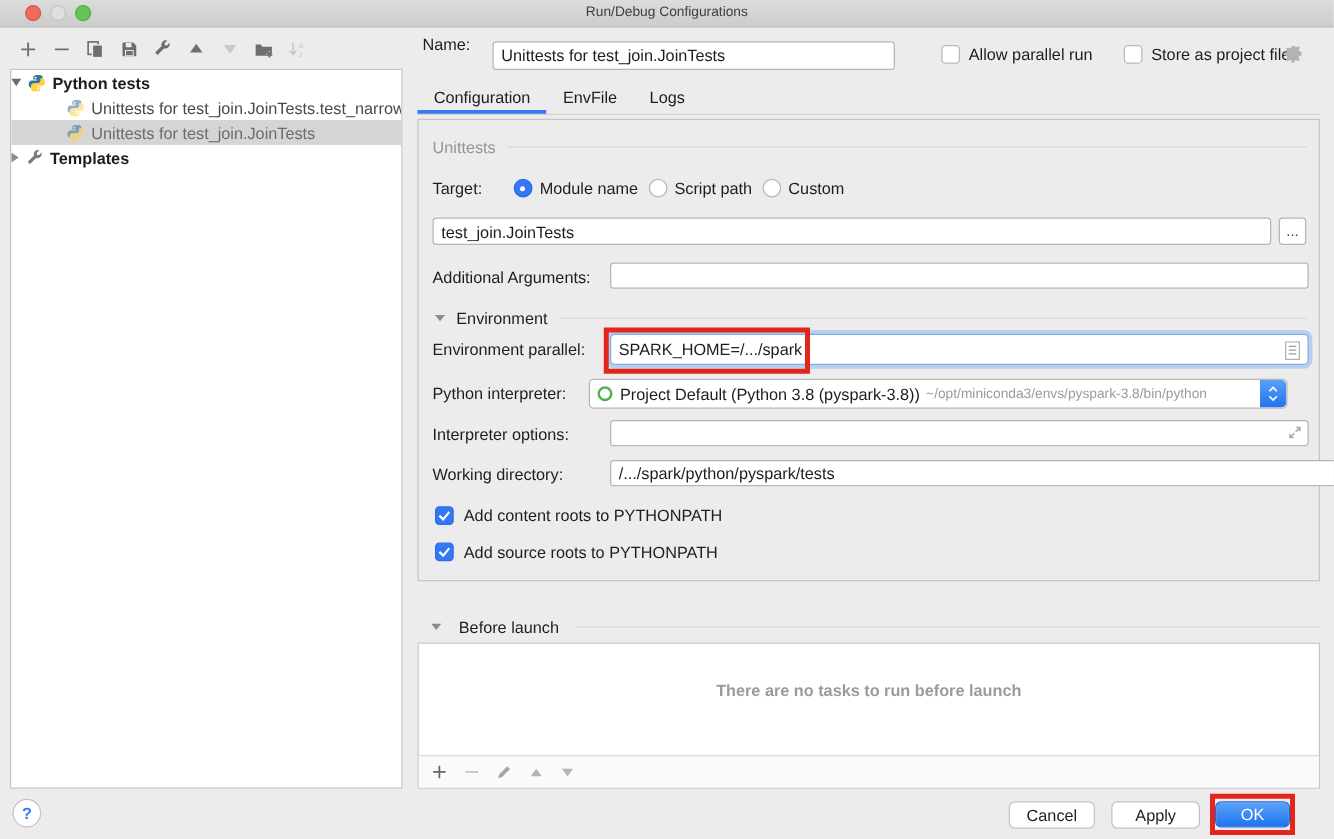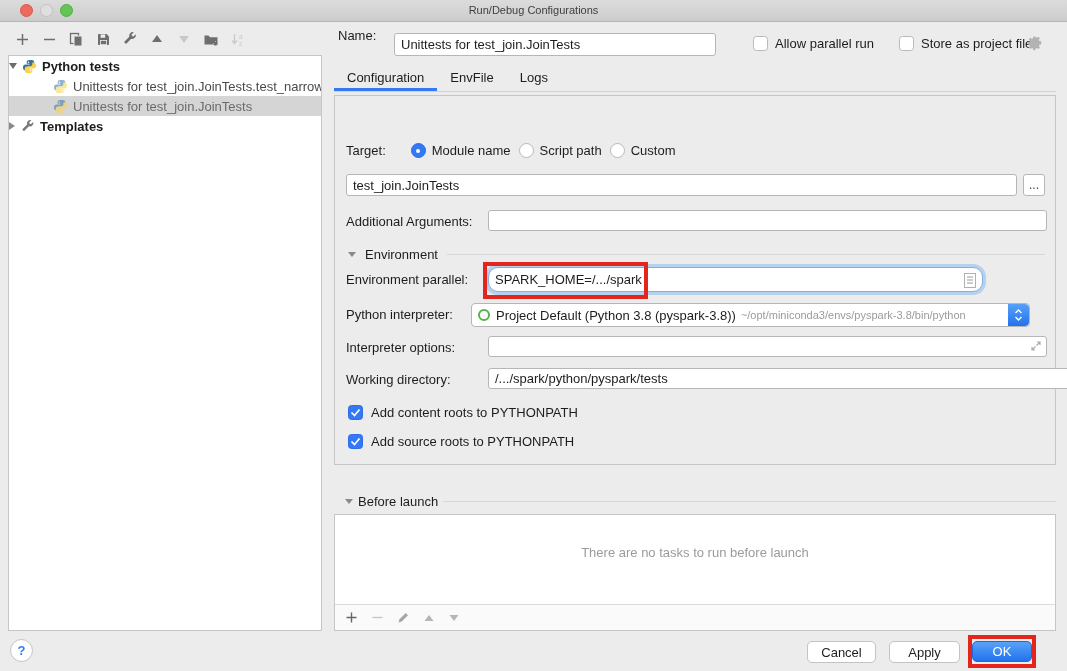--- a/index.html
+++ b/index.html
@@ -78,22 +78,22 @@
   .field { border:1px solid #b6b6b6; border-radius:3px; background:#fff; font:13px "Liberation Sans",sans-serif; color:#1d1d1d; padding:4px 6px; }
   .module-input { position:absolute; left:11px; top:78px; width:671px; height:22px; }
   .browse-btn { position:absolute; left:688px; top:78px; width:22px; height:22px;
     background:#fff; border:1px solid #b6b6b6; border-radius:3px; font-size:12px; line-height:18px; text-align:center; color:#444; }
 
   .lbl { position:absolute; left:11px; }
   .lbl-args { top:118px; }
   .args-input { position:absolute; left:153px; top:114px; width:559px; height:21px; }
 
   .lbl-envvars { top:176px; }
-  .envvars-wrap { position:absolute; left:153px; top:171px; width:495px; height:25px;
-    background:#fff; border:1px solid #85aee5; border-radius:10px;
+  .envvars-wrap { position:absolute; left:153px; top:171px; width:559px; height:25px;
+    background:#fff; border:1px solid #85aee5; border-radius:4px;
     box-shadow:0 0 0 3px #b6d1f0; display:flex; align-items:center; padding:0 6px; }
   .red-box { position:absolute; border:4px solid #e2261e; z-index:6; pointer-events:none; }
   .red-envvars { left:148px; top:166px; width:165px; height:37px; }
   .paste-icon { position:absolute; right:6px; top:5px; }
 
   .lbl-interp { top:211px; }
   .interp-combo { position:absolute; left:136px; top:207px; width:559px; height:24px;
     background:#fff; border:1px solid #b6b6b6; border-radius:4px; display:flex; align-items:center; padding:0 26px 0 6px; overflow:hidden; white-space:nowrap; }
   .conda-ring { width:12px; height:12px; border-radius:50%; border:2.5px solid #55b14b; margin-right:6px; flex:none; }
   .interp-path { color:#9b9b9b; font-size:11px; margin-left:5px; }
@@ -110,24 +110,24 @@
   .wd-wrap { position:absolute; left:153px; top:272px; width:662px; height:21px; display:flex; align-items:center; }
   .wd-wrap.field { padding-right:24px; }
   .folder-icon { position:absolute; right:5px; top:4px; }
 
   .cb-check { width:15px; height:15px; border-radius:3.5px; background:#3478f6; border:1px solid #2a6de4;
     display:flex; align-items:center; justify-content:center; }
   .cb1 { position:absolute; left:13px; top:309px; display:flex; gap:8px; align-items:center; }
   .cb2 { position:absolute; left:13px; top:338px; display:flex; gap:8px; align-items:center; }
 
   
-  .sep-before { position:absolute; left:345px; top:494px; width:711px; display:flex; align-items:center; gap:5px; }
+  .sep-before { position:absolute; left:345px; top:494px; width:711px; display:flex; align-items:center; gap:14px; }
   .sep-before .line { flex:1; height:1px; background:#d8d8d8; }
   .bl-box { position:absolute; left:334px; top:514px; width:722px; height:117px; background:#fff; border:1px solid #c6c6c6; }
-  .bl-empty { text-align:center; margin-top:30px; color:#9b9b9b; }
+  .bl-empty { text-align:center; margin-top:30px; color:#9b9b9b;font-weight:bold; }
   .bl-toolbar { position:absolute; left:0; right:0; bottom:0; height:26px; border-top:1px solid #dcdcdc;
     background:#fafafa; display:flex; align-items:center; padding-left:10px; gap:13px; }
 
   
   .help-btn { position:absolute; left:10px; top:639px; width:23px; height:23px; border-radius:50%;
     background:#fff; border:1px solid #c4c4c4; color:#2f7cf6; font-weight:bold; font-size:13px;
     text-align:center; line-height:21px; }
   .btn { position:absolute; height:22px; background:#fff; border:1px solid #c3c3c3; border-radius:5px;
     font:13px "Liberation Sans",sans-serif; color:#1d1d1d; text-align:center; }
   .btn-cancel { left:807px; top:641px; width:69px; }
@@ -263,20 +263,24 @@
   </span>
 
   <div class="tabs">
     <span class="tab active">Configuration</span>
     <span class="tab">EnvFile</span>
     <span class="tab">Logs</span>
   </div>
 
   <div class="groupbox">
 
+    <div class="sep sep-unittests">
+      <span>Unittests</span>
+      <span class="line"></span>
+    </div>
 
     <div class="row-target">
       <span class="target-lbl">Target:</span>
       <span class="radio-opt">
         <span class="radio checked"></span>
         <span>Module name</span>
       </span>
       <span class="radio-opt">
         <span class="radio"></span>
         <span>Script path</span>

